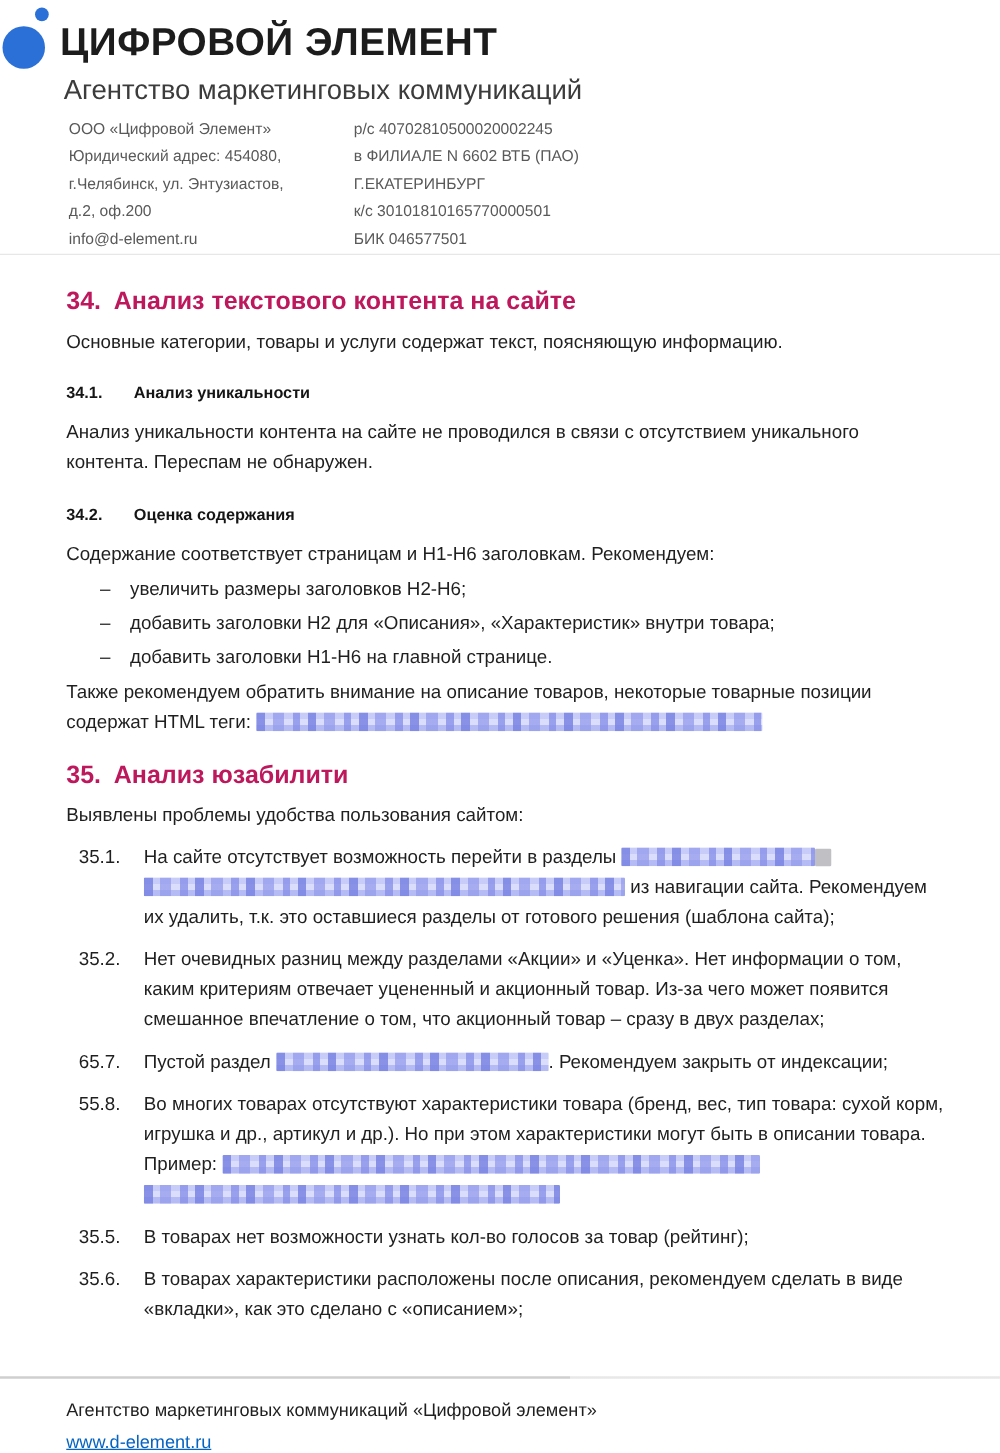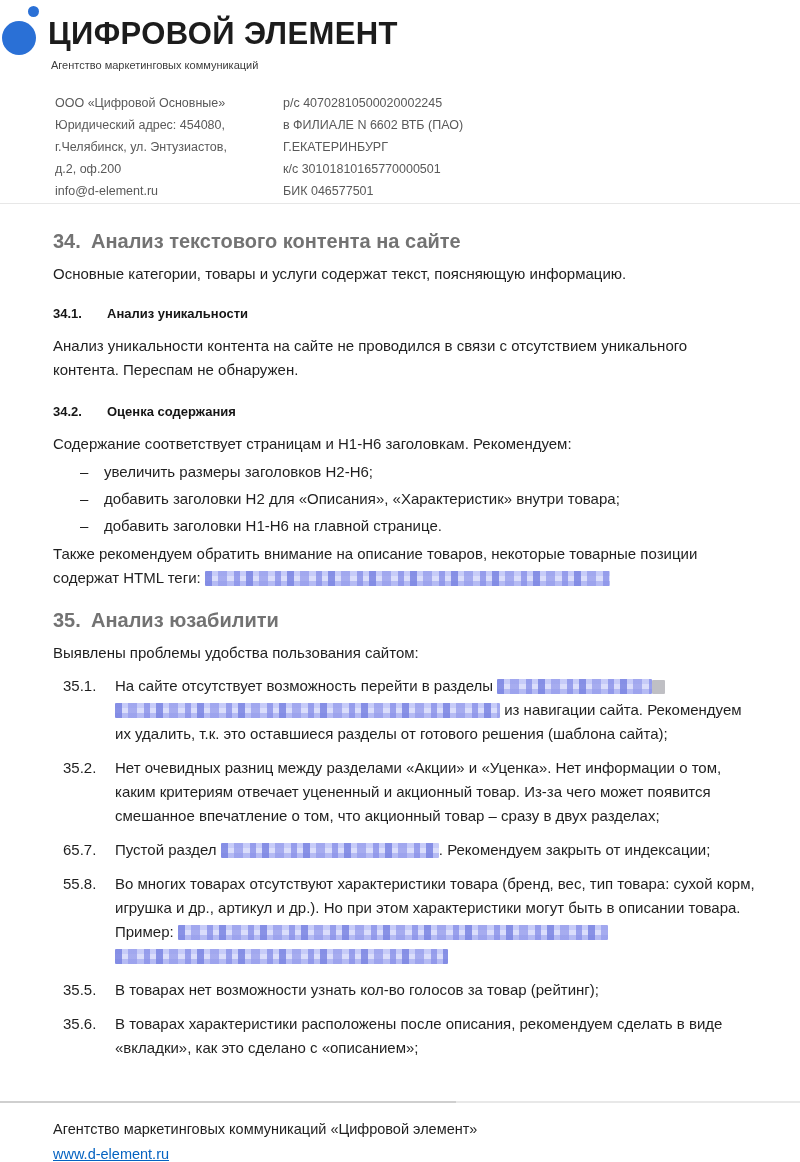--- a/index.html
+++ b/index.html
@@ -21,37 +21,37 @@
     position:absolute; left:28px; top:2px; width:11px; height:11px;
     border-radius:50%; background:#2a70d6;
   }
   .logo-title {
     position:absolute; left:48px; top:12px;
     font-size:31px; font-weight:800; letter-spacing:.4px; color:#1c1c1c;
     white-space:nowrap;
   }
   .logo-subtitle {
     position:absolute; left:51px; top:55px;
-    font-size:11px; color:#3c3c3c; white-space:nowrap;
+    font-size:22px; color:#3c3c3c; white-space:nowrap;
   }
   .contact-grid {
     position:absolute; left:55px; right:10px; top:88px;
     display:grid; grid-template-columns:228px 235px 1fr;
     font-size:12.5px; line-height:22px; color:#595959;
   }
   .contact-col div { white-space:nowrap; }
   .header-divider {
     position:absolute; left:0; right:0; top:199px; height:1px;
     background:#e7e7e7;
   }
 
   
   .main { padding:0 45px 0 53px; }
 
-  h2.sec { font-size:20px; line-height:26px; font-weight:700; color:#737373; }
+  h2.sec { font-size:20px; line-height:26px; font-weight:700; color:#be185d; }
   h3.sec { font-size:13px; line-height:24px; font-weight:700; color:#151515; }
   .sec .num { display:inline-block; }
   h2.sec .num { min-width:38px; }
   h3.sec .num { min-width:54px; }
 
   .h-34   { margin-top:24px; }
   .p-34   { margin-top:8px;  }
   .h-34-1 { margin-top:16px; }
   .p-34-1 { margin-top:8px;  }
   .h-34-2 { margin-top:18px; }
@@ -108,21 +108,21 @@
 <div class="page">
 
   <div class="header">
     <div class="logo-circle-big"></div>
     <div class="logo-circle-small"></div>
     <div class="logo-title">ЦИФРОВОЙ ЭЛЕМЕНТ</div>
     <div class="logo-subtitle">Агентство маркетинговых коммуникаций</div>
 
     <div class="contact-grid">
       <div class="contact-col">
-        <div>ООО «Цифровой Основные»</div>
+        <div>ООО «Цифровой Элемент»</div>
         <div>Юридический адрес: 454080,</div>
         <div>г.Челябинск, ул. Энтузиастов,</div>
         <div>д.2, оф.200</div>
         <div>info@d-element.ru</div>
       </div>
       <div class="contact-col">
         <div>р/с 40702810500020002245</div>
         <div>в ФИЛИАЛЕ N 6602 ВТБ (ПАО)</div>
         <div>Г.ЕКАТЕРИНБУРГ</div>
         <div>к/с 30101810165770000501</div>

